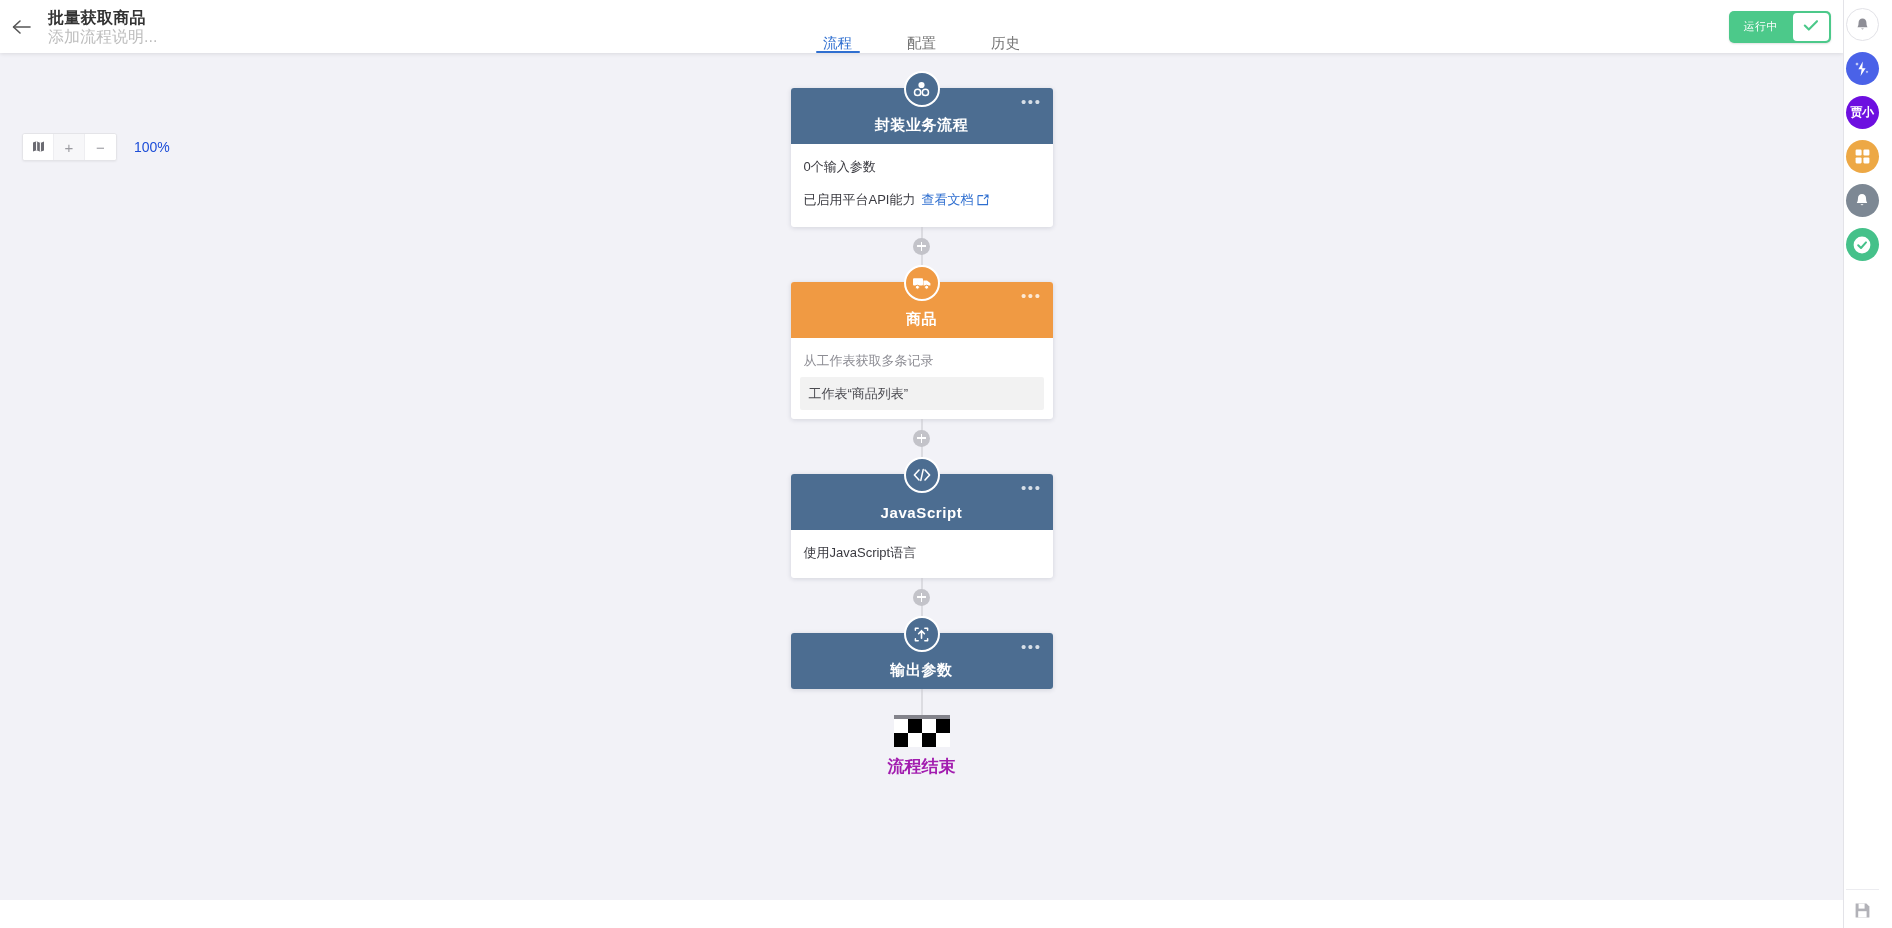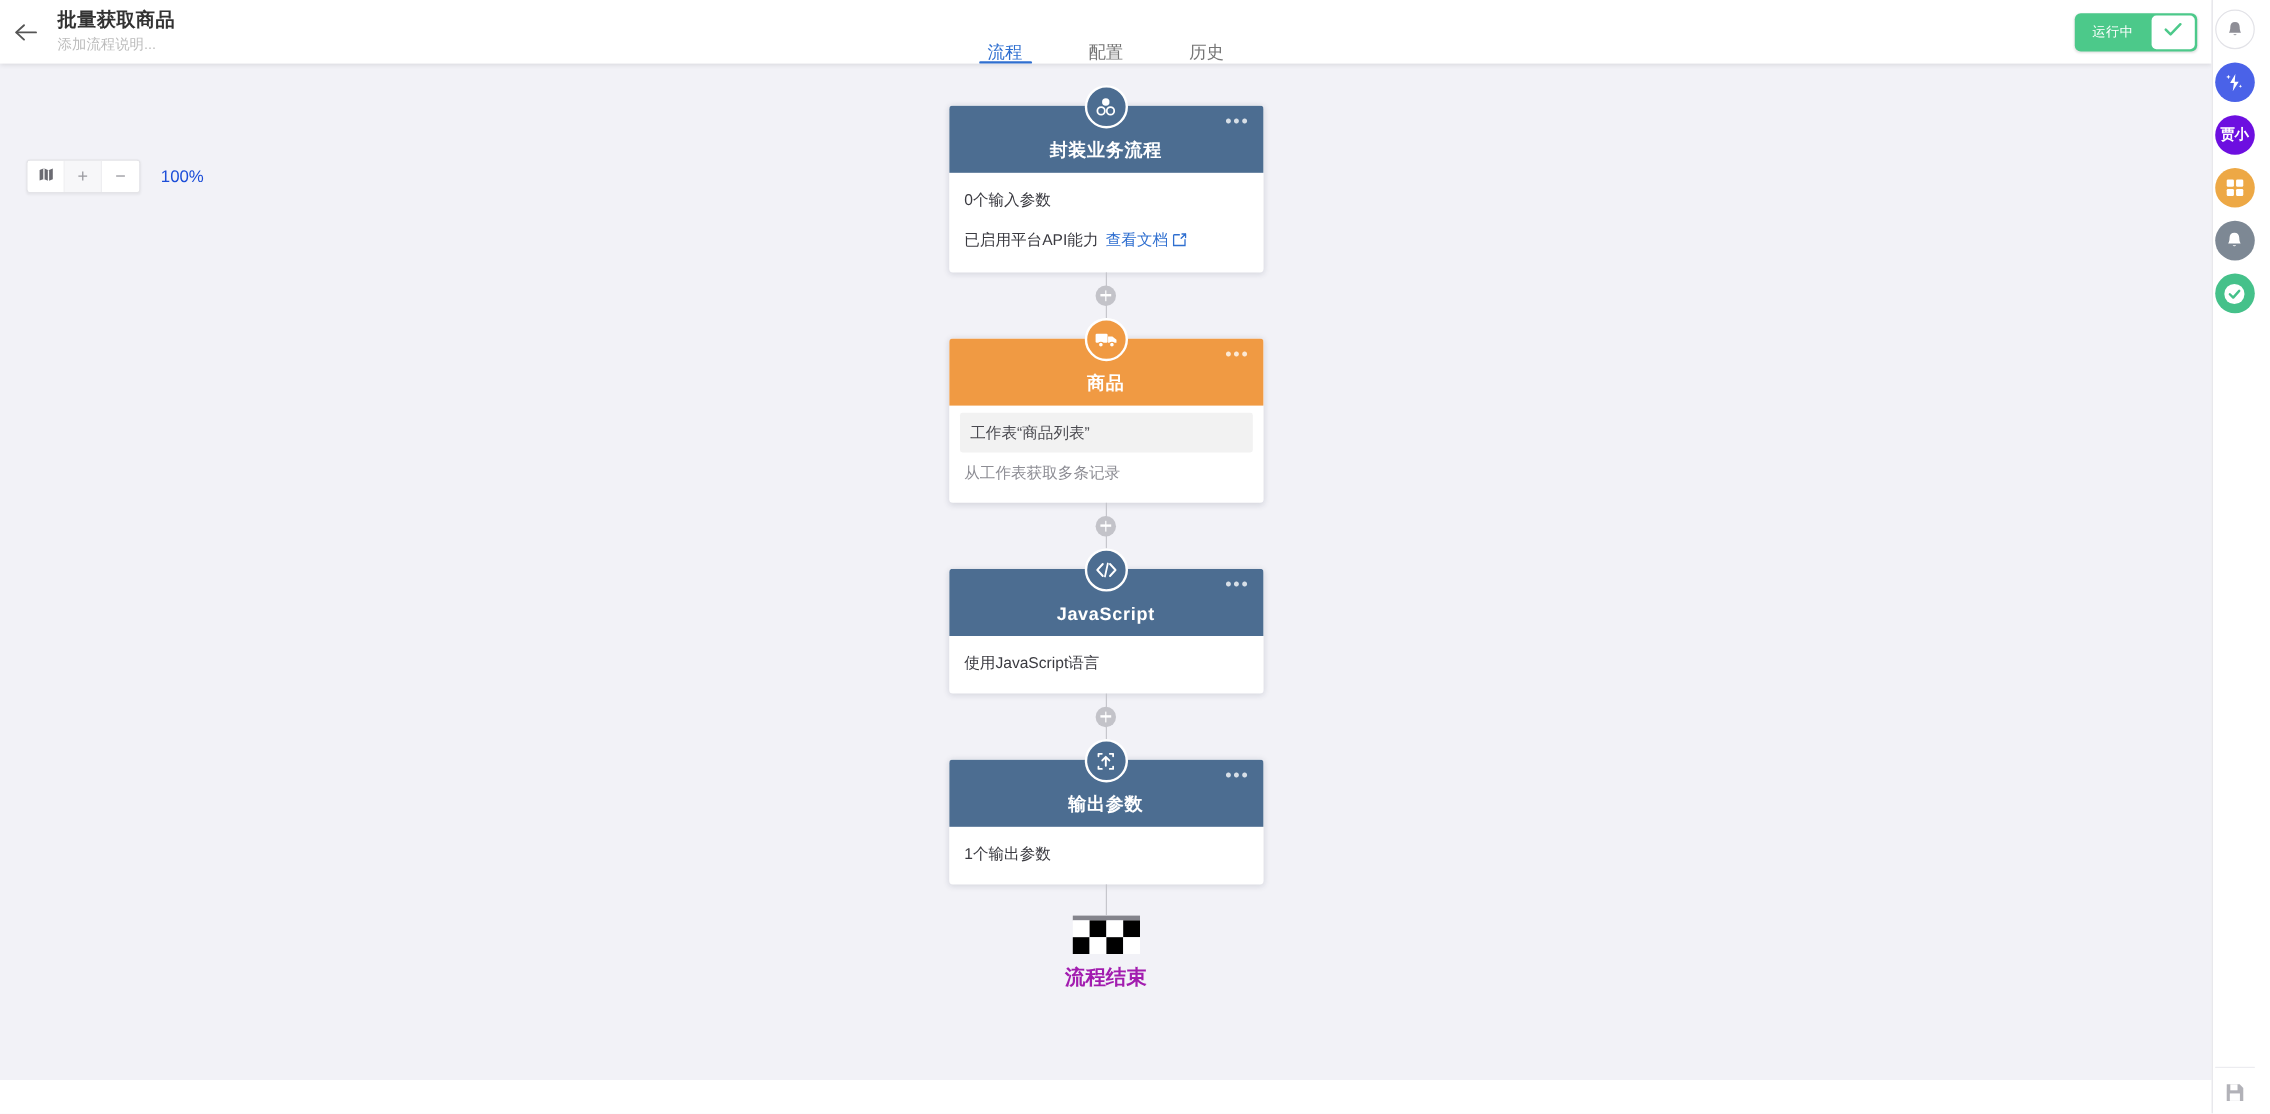--- a/index.html
+++ b/index.html
@@ -42,21 +42,21 @@
 
   .title-block { display: flex; flex-direction: column; justify-content: center; padding-left: 4px; }
   .title-main {
     font-size: 16px;
     font-weight: bold;
     color: #333333;
     line-height: 20px;
     letter-spacing: .3px;
   }
   .title-sub {
-    font-size: 12px;
+    font-size: 16px;
     color: #bdbdbd;
     line-height: 16px;
     margin-top: 1px;
     cursor: text;
   }
 
   .tabs {
     position: absolute;
     left: 0; right: 0;
     top: 0;
@@ -456,22 +456,22 @@
               <circle cx="5.4" cy="12.2" r="2" fill="#ffffff" stroke="#f09a43" stroke-width="1"></circle>
               <circle cx="14.6" cy="12.2" r="2" fill="#ffffff" stroke="#f09a43" stroke-width="1"></circle>
             </svg>
           </div>
           <div class="node-card">
             <div class="node-head orange">
               <span class="node-dots">•••</span>
               <span class="node-title">商品</span>
             </div>
             <div class="node-body">
+              <div class="node-row muted">从工作表获取多条记录</div>
               <div class="node-row hl">工作表“商品列表”</div>
-              <div class="node-row muted">从工作表获取多条记录</div>
             </div>
           </div>
         </div>
 
         <div class="connector">
           <div class="line"></div>
           <div class="plus-node"></div>
         </div>
 
         <div class="node-wrap">
@@ -502,23 +502,20 @@
           <div class="node-icon blue">
             <svg width="19" height="19" viewBox="0 0 19 19">
               <path d="M3.4 5.2 V3.2 H6.2 M12.8 3.2 H15.6 V5.2 M15.6 13.8 V15.8 H12.8 M6.2 15.8 H3.4 V13.8" fill="none" stroke="#ffffff" stroke-width="1.5" stroke-linecap="round" stroke-linejoin="round"></path>
               <path d="M9.5 13.2 V5.8 M6.6 8.7 L9.5 5.7 L12.4 8.7" fill="none" stroke="#ffffff" stroke-width="1.6" stroke-linecap="round" stroke-linejoin="round"></path>
             </svg>
           </div>
           <div class="node-card">
             <div class="node-head blue">
               <span class="node-dots">•••</span>
               <span class="node-title">输出参数</span>
-            </div>
-            <div class="node-body">
-              <div class="node-row strong">1个输出参数</div>
             </div>
           </div>
         </div>
 
         <div class="connector plain">
           <div class="line"></div>
         </div>
 
         <div class="end-block">
           <div class="flag">

